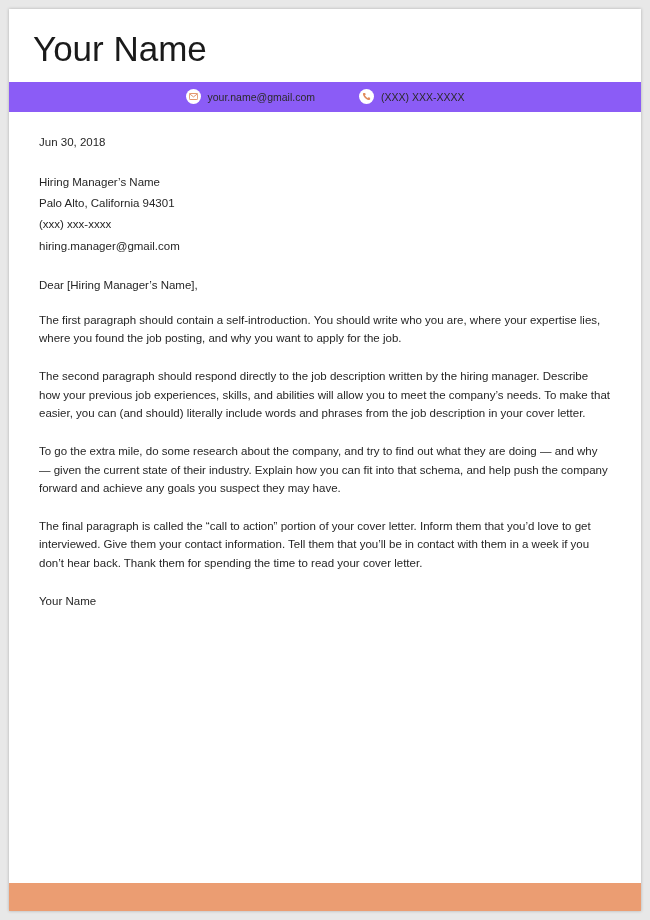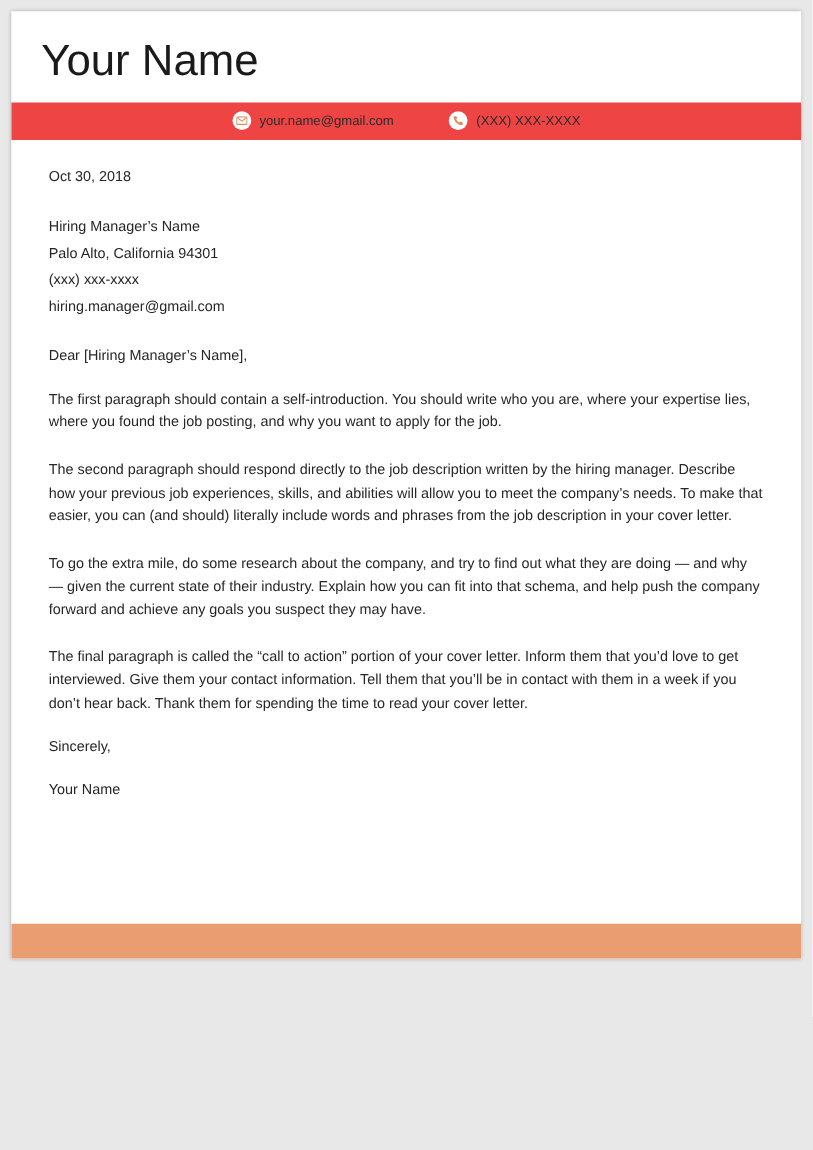--- a/index.html
+++ b/index.html
@@ -11,38 +11,38 @@
     height: 920px;
     background: #e8e8e8;
     font-family: "Liberation Sans", sans-serif;
     overflow: hidden;
   }
   .page {
     position: absolute;
     left: 9px;
     top: 9px;
     width: 632px;
-    height: 758px;
+    height: 902px;
     background: #ffffff;
     box-shadow: 0 0 3px rgba(0,0,0,0.25);
     overflow: hidden;
   }
   .header {
     padding: 22px 0 14px 24px;
   }
   .header-name {
     font-size: 35px;
     font-weight: normal;
     color: #1a1a1a;
     letter-spacing: 0px;
     line-height: 1.05;
     font-family: "Liberation Sans", sans-serif;
   }
   .contact-bar {
-    background: #ef4444;
+    background: #8b5cf6;
     height: 30px;
     display: flex;
     align-items: center;
     justify-content: center;
     gap: 0px;
   }
   .contact-item {
     display: flex;
     align-items: center;
     gap: 7px;
@@ -141,41 +141,40 @@
         </svg>
       </span>
       <span class="contact-text">(XXX) XXX-XXXX</span>
     </div>
 
 
   </div>
 
   <div class="body">
 
-    <div class="date">Oct 30, 2018</div>
+    <div class="date">Jun 30, 2018</div>
 
     <div class="recipient">
       <div>Hiring Manager’s Name</div>
       <div>Palo Alto, California 94301</div>
       <div>(xxx) xxx-xxxx</div>
       <div>hiring.manager@gmail.com</div>
     </div>
 
     <div class="salutation">Dear [Hiring Manager’s Name],</div>
 
     <p class="para">The first paragraph should contain a self-introduction. You should write who you are, where your expertise lies, where you found the job posting, and why you want to apply for the job.</p>
 
     <p class="para">The second paragraph should respond directly to the job description written by the hiring manager. Describe how your previous job experiences, skills, and abilities will allow you to meet the company’s needs. To make that easier, you can (and should) literally include words and phrases from the job description in your cover letter.</p>
 
 
     <p class="para">To go the extra mile, do some research about the company, and try to find out what they are doing — and why — given the current state of their industry. Explain how you can fit into that schema, and help push the company forward and achieve any goals you suspect they may have.</p>
 
     <p class="para">The final paragraph is called the “call to action” portion of your cover letter. Inform them that you’d love to get interviewed. Give them your contact information. Tell them that you’ll be in contact with them in a week if you don’t hear back. Thank them for spending the time to read your cover letter.</p>
 
-    <div class="closing">Sincerely,</div>
 
     <div class="signature">Your Name</div>
 
   </div>
 
   <div class="footer-bar"></div>
 
 </div>
 
 </body></html>

